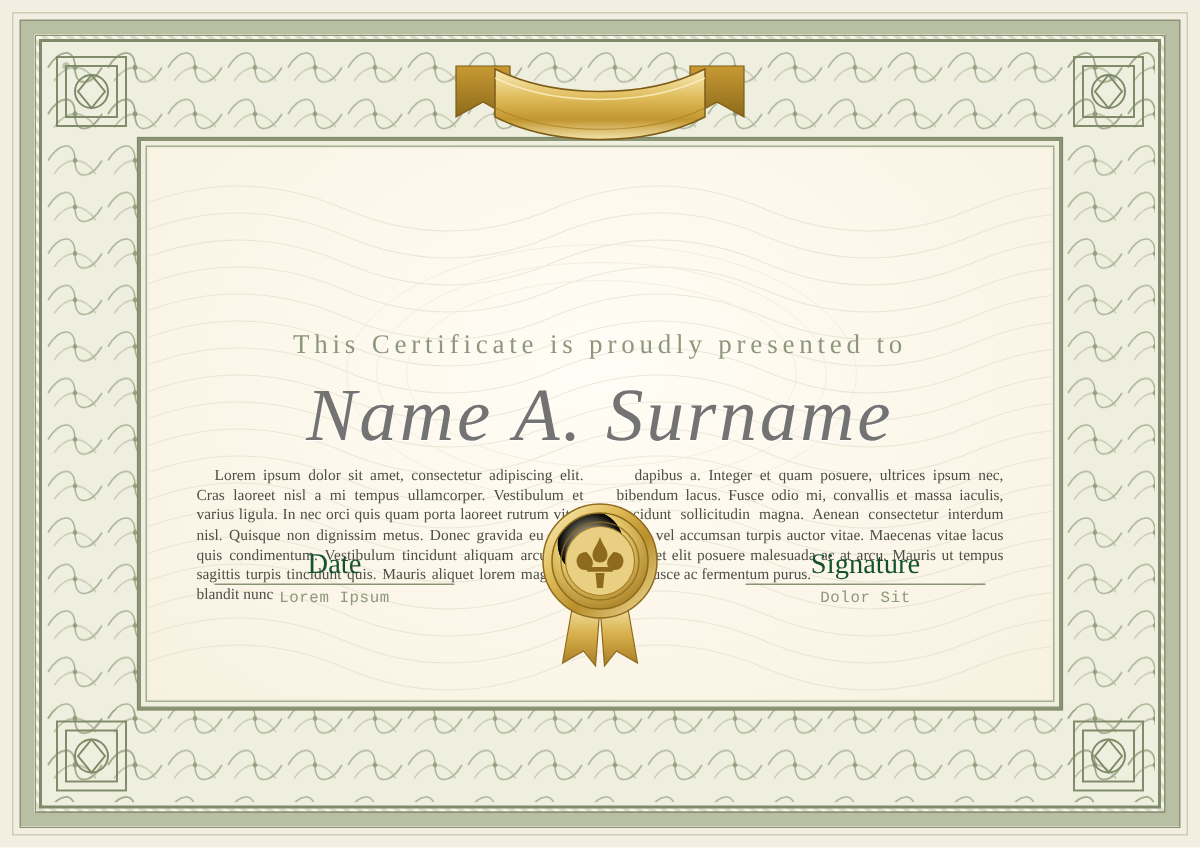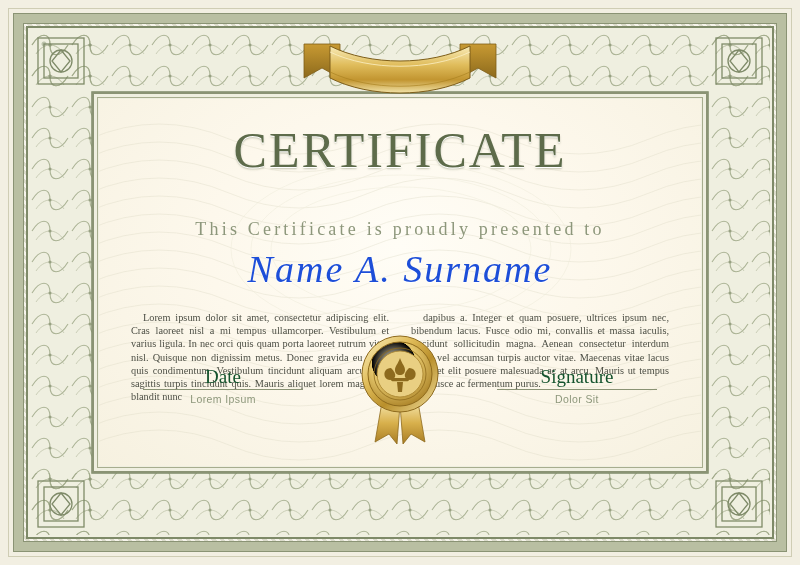--- a/index.html
+++ b/index.html
@@ -121,23 +121,23 @@
     font-family: "Liberation Serif", serif;
     font-size: 18px;
     letter-spacing: 3.2px;
     color: #8d977b;
   }
   .recipient {
     position: absolute;
     top: 148px; left: 0; right: 0;
     font-family: "Liberation Serif", serif;
     font-style: italic;
-    font-size: 38px;
+    font-size: 50px;
     letter-spacing: 2px;
-    color: #1d4ed8;
+    color: #737373;
     text-shadow: 0 1px 0 #fff;
   }
 
   
   .body-cols {
     position: absolute;
     top: 212px;
     left: 32px;
     right: 32px;
     display: flex;
@@ -174,21 +174,21 @@
     color: #14532d;
     line-height: 22px;
     text-align: center;
   }
   .sig-rule {
     height: 1px;
     background: #8a9374;
     margin: 1px 0 3px 0;
   }
   .sig-caption {
-    font-family: Liberation Sans, sans-serif;
+    font-family: Liberation Mono, monospace;
     font-size: 10.5px;
     letter-spacing: .4px;
     color: #8d977b;
   }
 
   
   .ribbon {
     position: absolute;
     left: 50%;
     transform: translateX(-50%);
@@ -302,21 +302,20 @@
       <g fill="none" stroke="#e3e0cb" stroke-width="0.6">
         <ellipse cx="302" cy="150" rx="170" ry="86"></ellipse>
         <ellipse cx="302" cy="150" rx="150" ry="74"></ellipse>
         <ellipse cx="302" cy="150" rx="130" ry="62"></ellipse>
       </g>
     </svg>
   </div>
 
   <div class="content">
 
-    <div class="title">CERTIFICATE</div>
     <div class="presented">This Certificate is proudly presented to</div>
     <div class="recipient">Name A. Surname</div>
 
     <div class="body-cols">
       <p>Lorem ipsum dolor sit amet, consectetur adipiscing elit. Cras laoreet nisl a mi tempus ullamcorper. Vestibulum et varius ligula. In nec orci quis quam porta laoreet rutrum vitae nisl. Quisque non dignissim metus. Donec gravida eu tellus quis condimentum. Vestibulum tincidunt aliquam arcu, quis sagittis turpis tincidunt quis. Mauris aliquet lorem magna, id blandit nunc</p>
       <p>dapibus a. Integer et quam posuere, ultrices ipsum nec, bibendum lacus. Fusce odio mi, convallis et massa iaculis, tincidunt sollicitudin magna. Aenean consectetur interdum justo, vel accumsan turpis auctor vitae. Maecenas vitae lacus sit amet elit posuere malesuada ac at arcu. Mauris ut tempus dui. Fusce ac fermentum purus.</p>
     </div>
 
     <div class="sig-row">
       <div class="sig-block sig-left">

